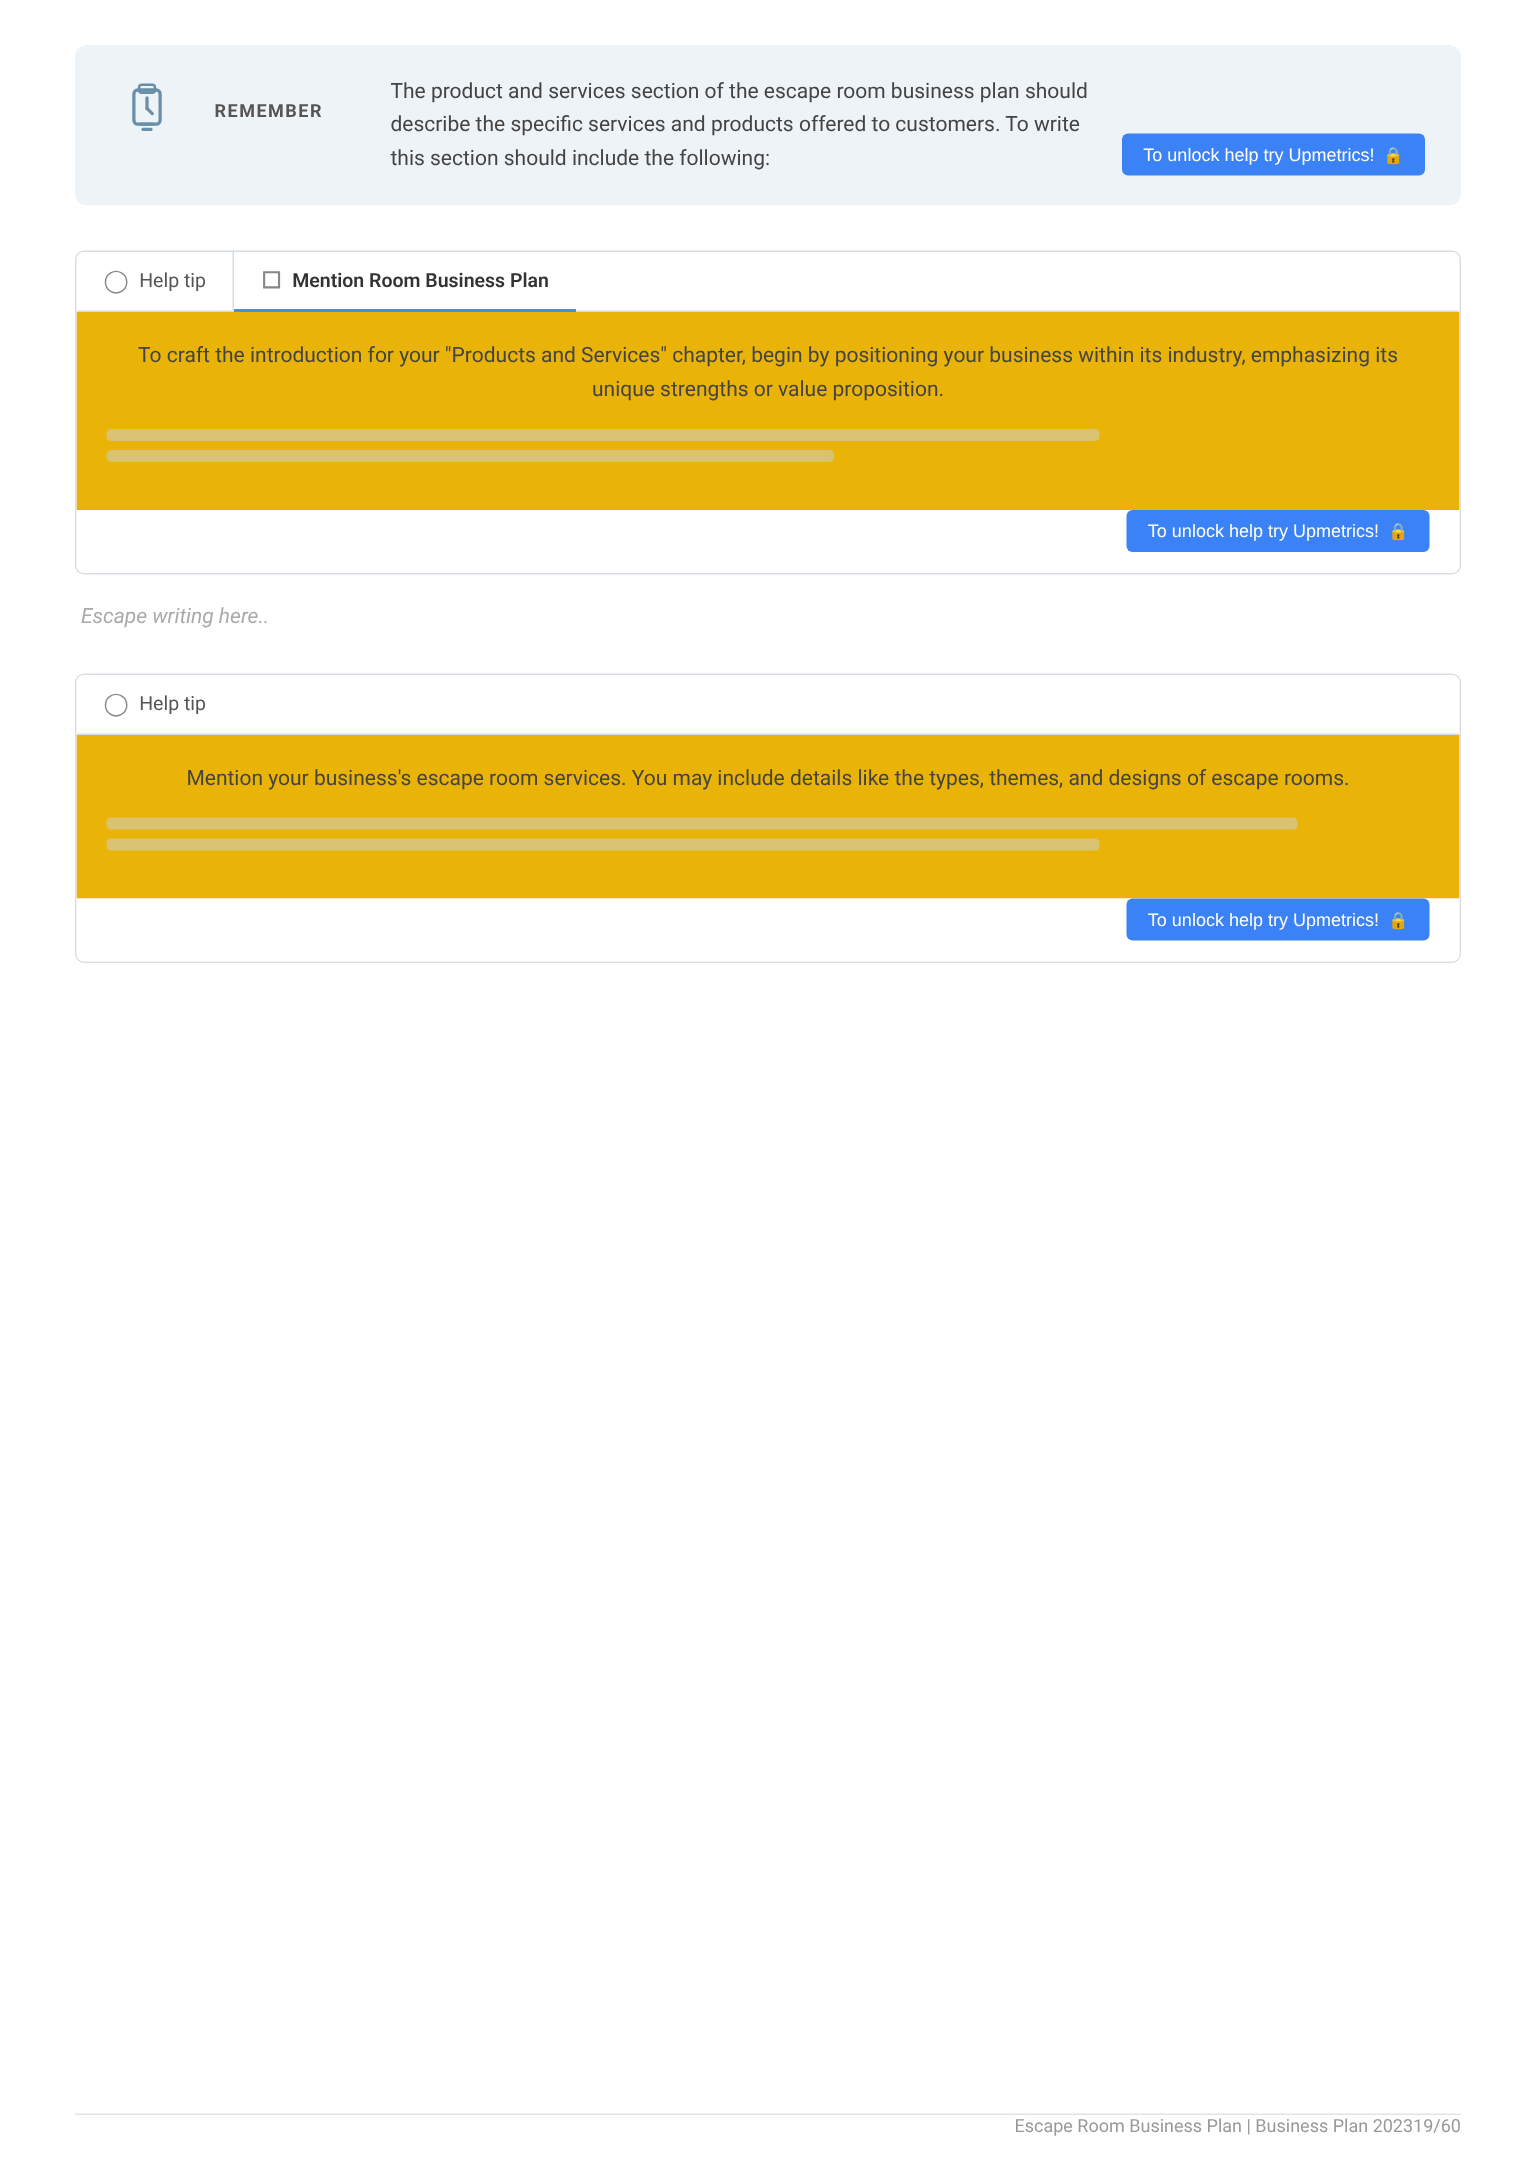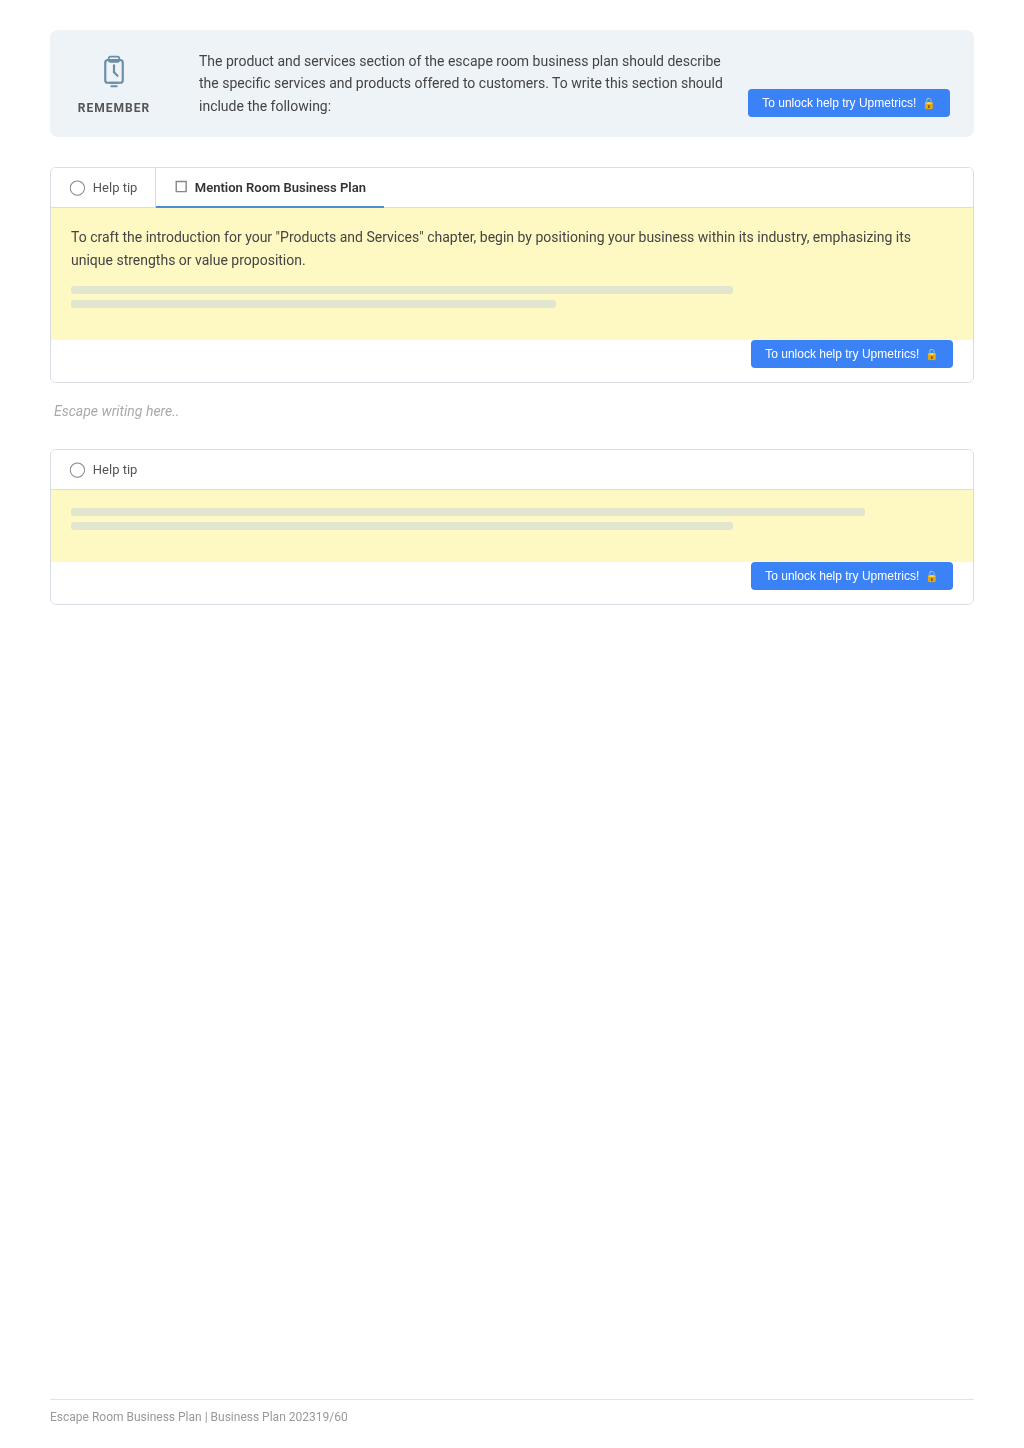--- a/index.html
+++ b/index.html
@@ -31,24 +31,24 @@
       align-items: flex-start;
       background: #eef3f8;
       border-radius: 8px;
       padding: 20px 24px;
       margin-bottom: 30px;
       gap: 20px;
     }
 
     .remember-icon-block {
       display: flex;
-      flex-direction: column;
+      flex-direction: row;
       align-items: center;
       min-width: 80px;
-      gap: 3px;
+      gap: 21px;
     }
 
     .remember-icon {
       width: 48px;
       height: 48px;
       display: flex;
       align-items: center;
       justify-content: center;
     }
 
@@ -138,21 +138,22 @@
 
     .tab-separator {
       width: 1px;
       background: #d8dde3;
       align-self: stretch;
       margin: 0;
     }
 
     .help-body {
       padding: 18px 20px;
-      background: #fef9c3;
+      background: #eab308;
+      text-align: center;
     }
 
     .help-body p {
       font-size: 14px;
       color: #444;
       line-height: 1.65;
       margin-bottom: 14px;
     }
 
     .help-footer {
@@ -206,24 +207,23 @@
       margin-top: 20px;
     }
 
     
     .page-footer {
       position: absolute;
       bottom: 24px;
       left: 50px;
       right: 50px;
       display: flex;
-      justify-content: flex-start;
+      justify-content: flex-end;
       align-items: center;
       border-top: 1px solid #e0e4e8;
-      padding-top: 10px;
       font-size: 12px;
       color: #999;
     }
 
     
     .timer-svg {
       width: 42px;
       height: 42px;
     }
   </style>
@@ -288,20 +288,21 @@
   <div class="start-writing">Escape writing here..</div>
 
   <div class="help-section">
     <div class="help-tabs">
       <div class="help-tab">
         <span class="help-tab-icon">◯</span>
         <span>Help tip</span>
       </div>
     </div>
     <div class="help-body">
+      <p>Mention your business's escape room services. You may include details like the types, themes, and designs of escape rooms.</p>
       <div class="redacted-lines">
         <div class="redacted-line long"></div>
         <div class="redacted-line medium"></div>
       </div>
     </div>
     <div class="help-footer">
       <button class="unlock-btn">
         <span>To unlock help try Upmetrics!</span>
         <span class="lock-icon">🔒</span>
       </button>

